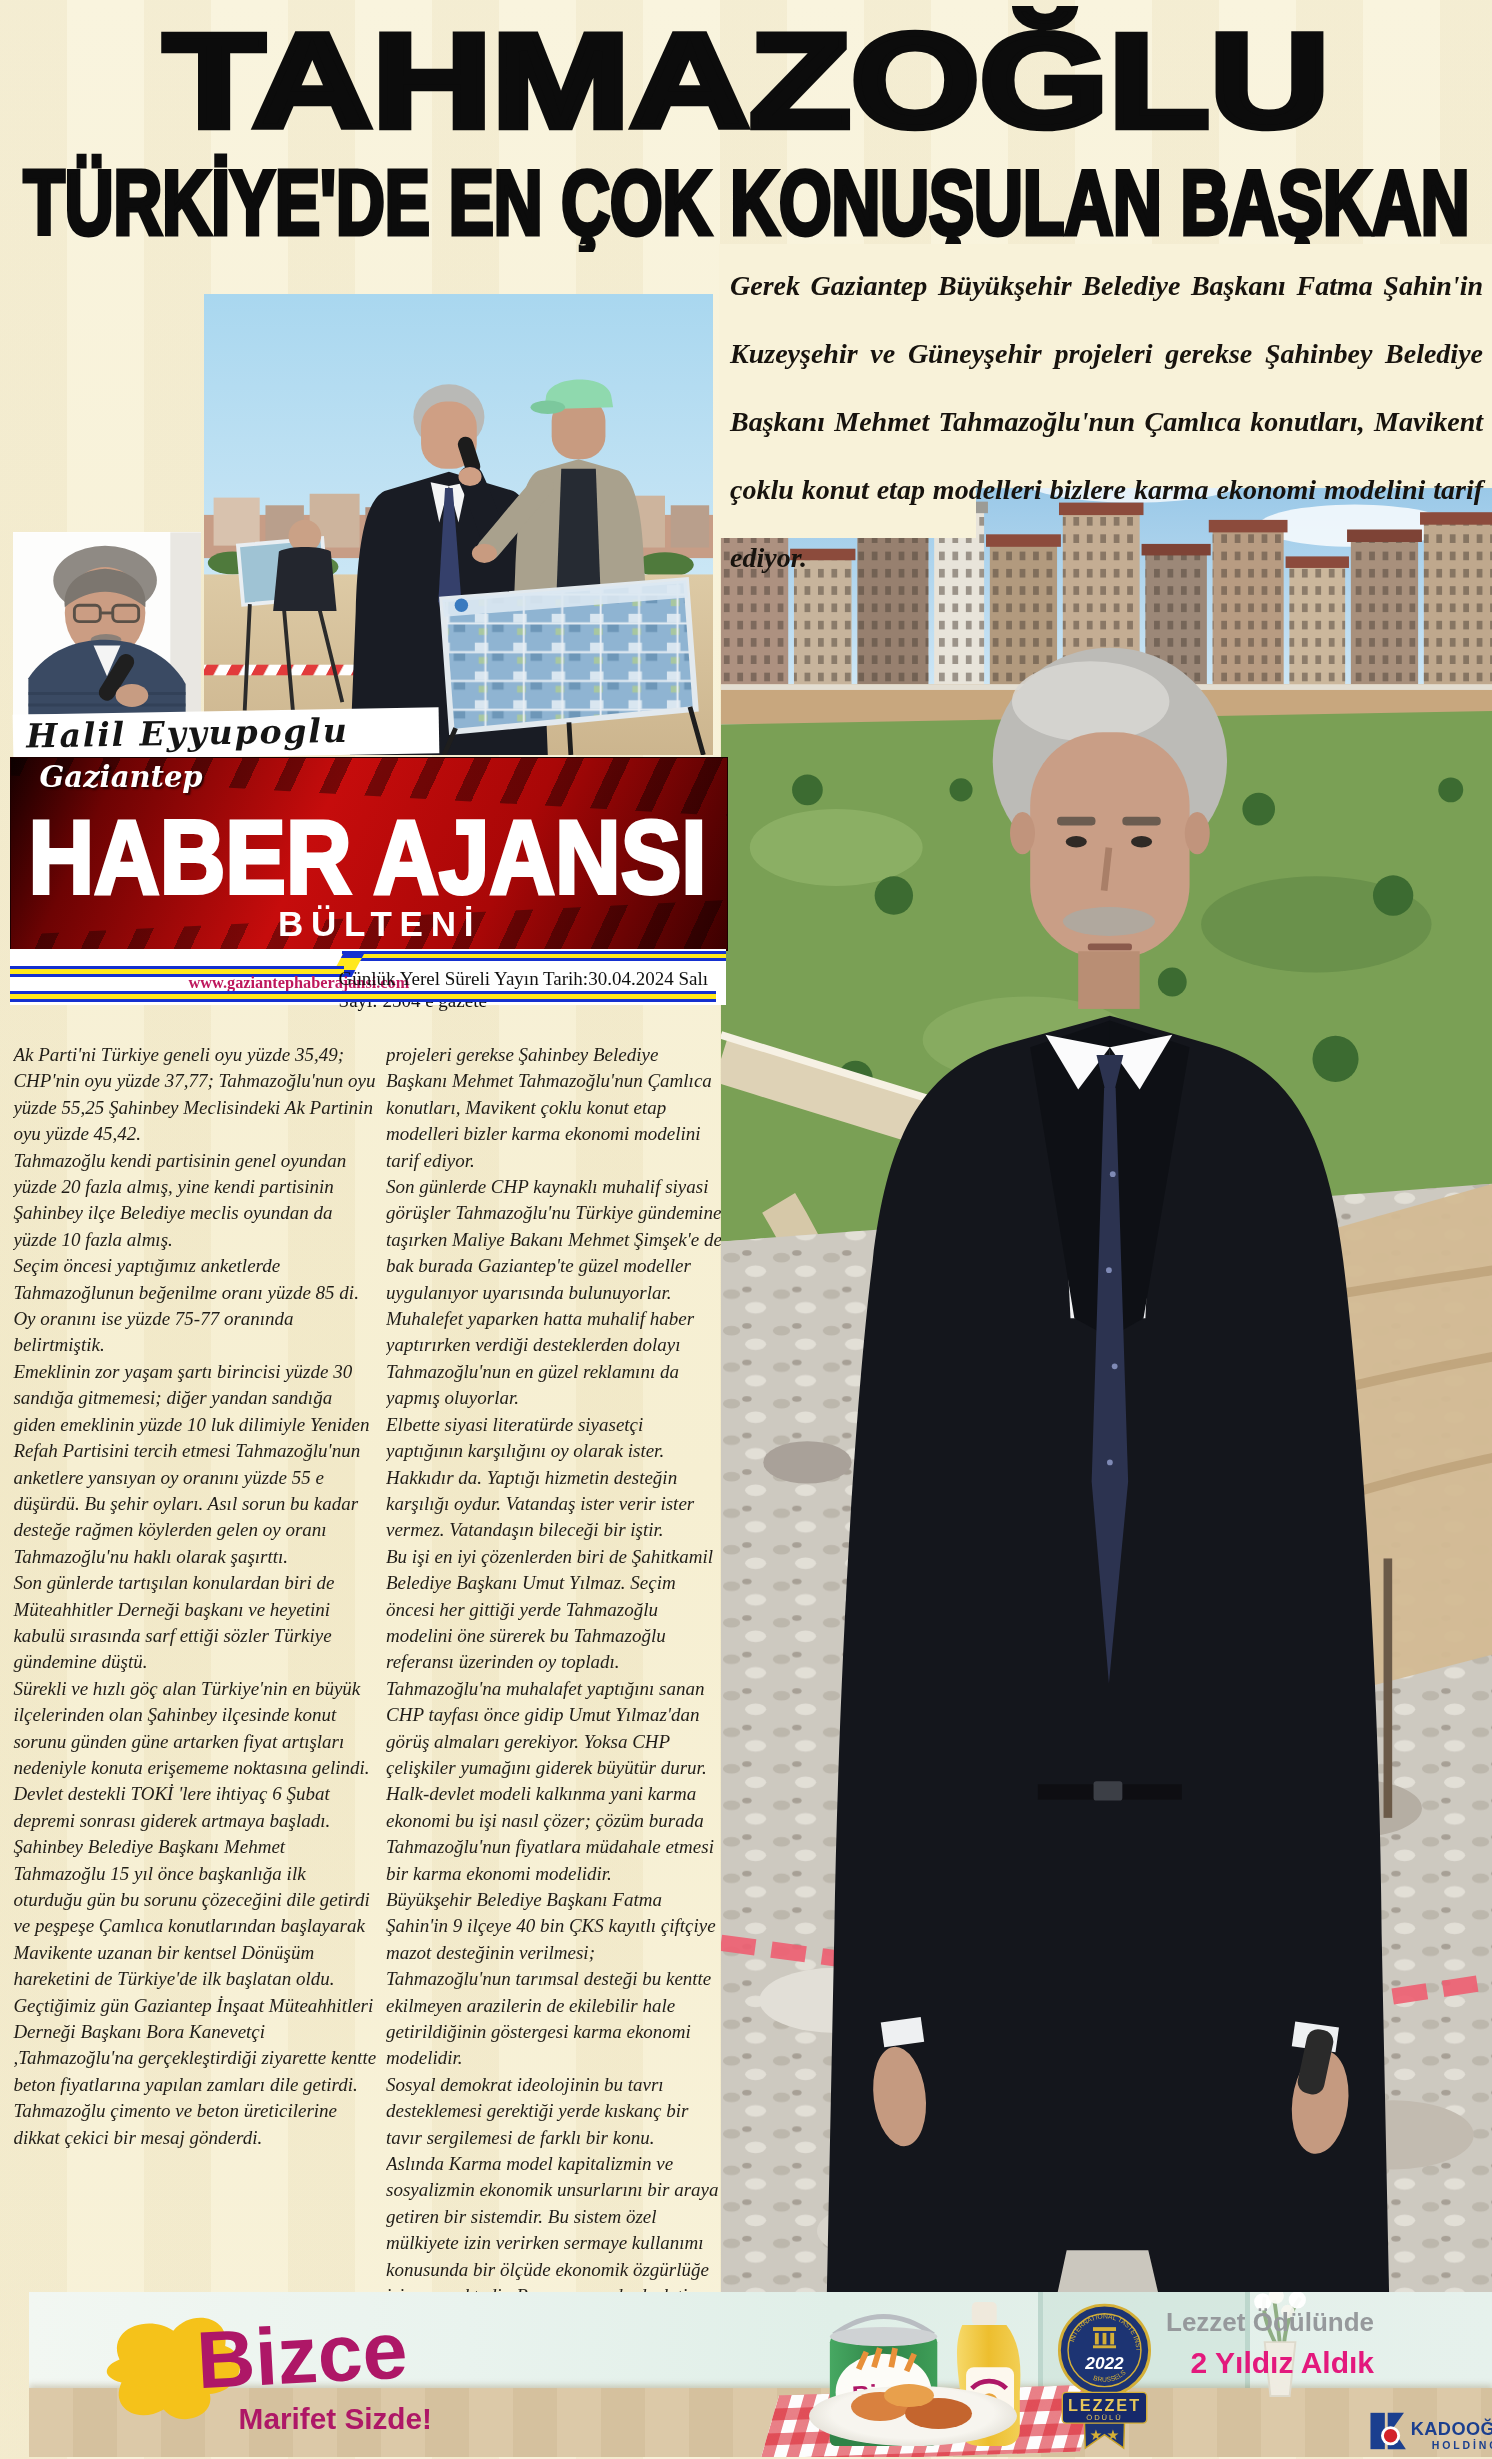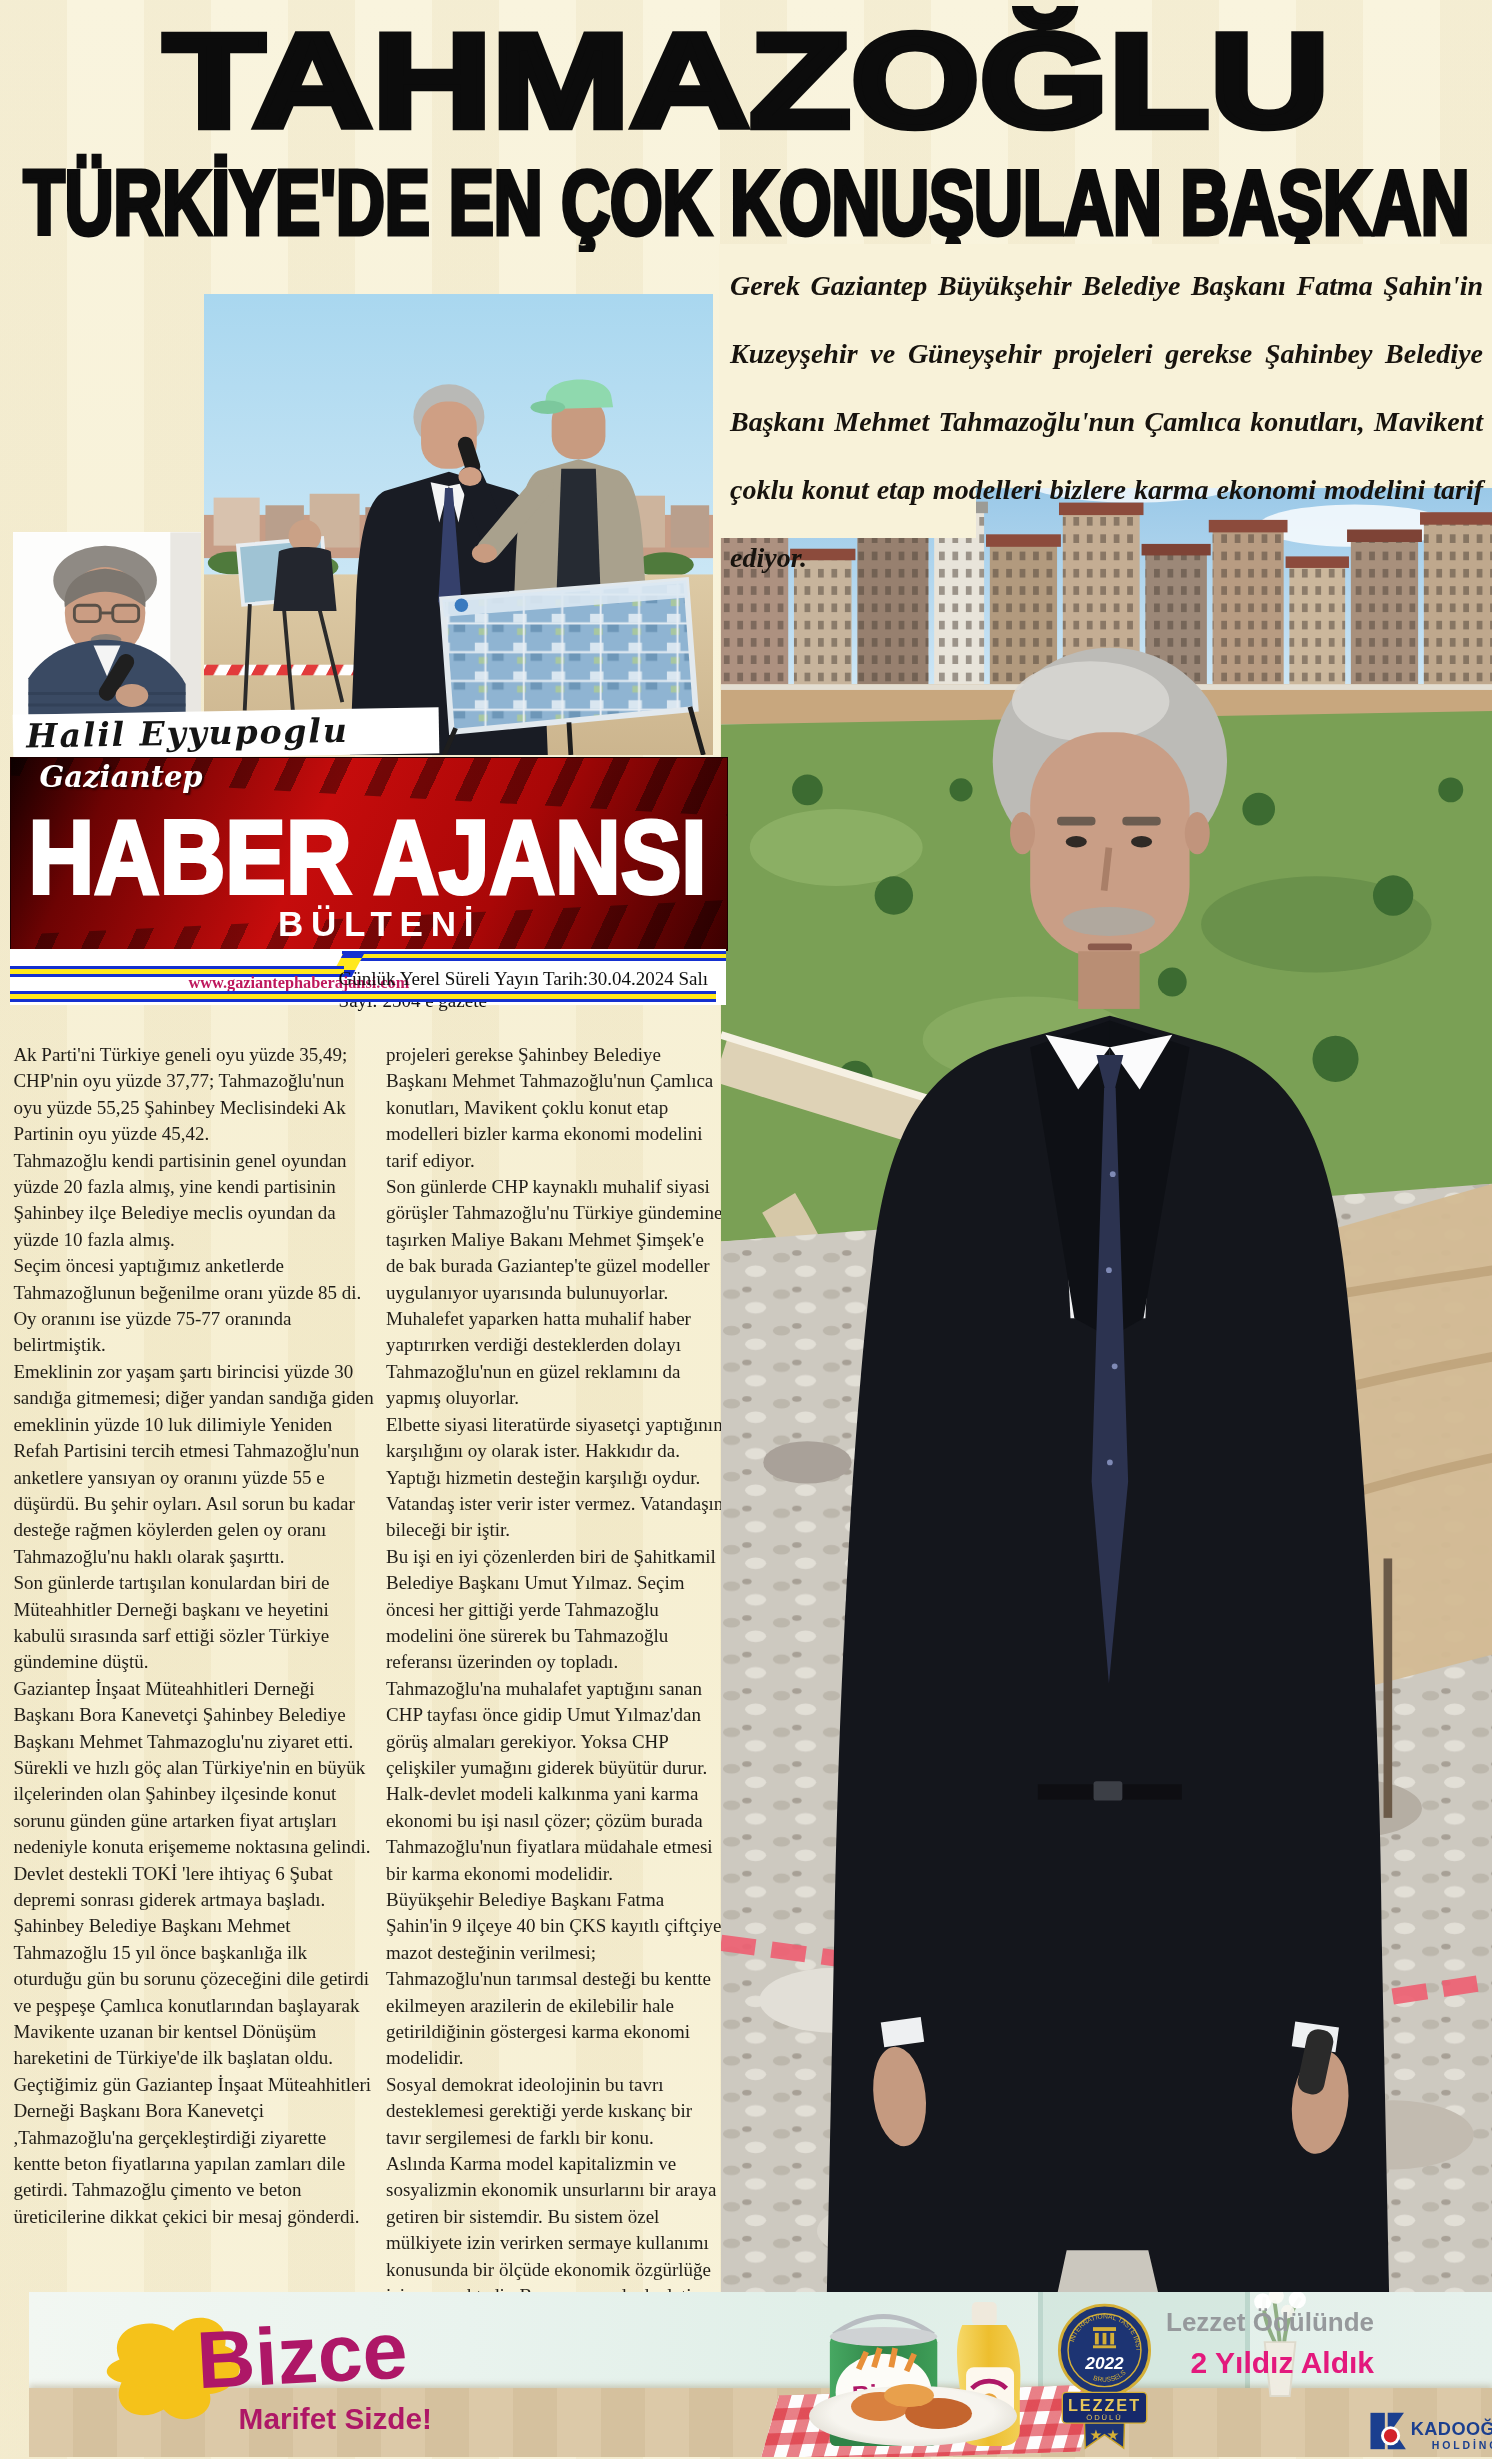--- a/index.html
+++ b/index.html
@@ -38,21 +38,21 @@
   .info-strip{position:absolute;left:9.6px;top:949px;width:716px;height:56px;background:#fff;z-index:3;}
   .bar{position:absolute;background:linear-gradient(180deg,#1430d0 0 26%,#ffe81c 26% 74%,#1430d0 74% 100%);}
   .bar-top{left:332px;right:0;top:1.9px;height:10.6px;}
   .bar-diag{left:321px;top:1.9px;width:35px;height:26px;clip-path:polygon(40% 0,100% 0,60% 100%,0 100%);
             background:linear-gradient(180deg,#1430d0 0 26%,#ffe81c 26% 74%,#1430d0 74% 100%);position:absolute;}
   .bar-mid{left:0;top:17.3px;width:334px;height:10.6px;}
   .bar-bot{left:0;right:9.6px;bottom:2.9px;height:11.5px;}
   .website{position:absolute;left:179px;top:24px;font-weight:700;font-size:16.3px;color:#be185d;}
   .issue{position:absolute;left:329px;top:19px;font-size:19px;color:#111;}
   .col{position:absolute;top:1042px;height:1255px;overflow:hidden;font-size:19px;line-height:26.4px;color:#201d18;}
-  .col p{margin:0;}
+  .col p{margin:0;font-style:italic;}
   .col-left{left:13.4px;width:363px;}
   .col-mid{left:386px;width:338px;}
   .ad{position:absolute;left:29px;top:2292px;width:1464px;height:165px;z-index:4;overflow:hidden;
       background:linear-gradient(90deg,#f2f7f2 0%,#e9f3ee 30%,#e0efe8 55%,#e6f1ec 100%);}
   .ad-wood{position:absolute;left:0;right:0;bottom:0;height:69px;
       background:repeating-linear-gradient(90deg,#dcc9a8 0 44px,#d5c19e 44px 88px),#dac7a5;
       box-shadow:0 -2.9px 5.8px rgba(120,90,40,.25);}
   .ad-window{position:absolute;left:1009px;top:0;width:202px;height:100px;background:rgba(200,224,214,.5);
       border-left:5.8px solid rgba(170,200,190,.55);border-right:5.8px solid rgba(170,200,190,.55);}
   .award-text{position:absolute;left:1124px;top:15.4px;width:221px;text-align:right;z-index:3;
@@ -338,21 +338,20 @@
     <span class="issue">Günlük Yerel Süreli Yayın  Tarih:30.04.2024 Salı Sayı: 2504 e gazete</span>
     <div class="bar bar-bot"></div>
   </div>
 
   <div class="col col-left">
       <p>Ak Parti'ni Türkiye geneli oyu yüzde 35,49; CHP'nin oyu yüzde 37,77;  Tahmazoğlu'nun oyu yüzde 55,25 Şahinbey Meclisindeki Ak Partinin oyu yüzde 45,42.</p>
       <p>Tahmazoğlu kendi partisinin genel oyundan yüzde 20 fazla almış, yine kendi partisinin Şahinbey ilçe Belediye meclis oyundan da yüzde 10 fazla almış.</p>
       <p>Seçim öncesi yaptığımız anketlerde Tahmazoğlunun beğenilme oranı yüzde 85 di. Oy oranını ise yüzde 75-77 oranında belirtmiştik.</p>
       <p>Emeklinin zor yaşam şartı birincisi yüzde 30 sandığa gitmemesi; diğer yandan sandığa giden emeklinin yüzde 10 luk dilimiyle Yeniden Refah Partisini tercih etmesi Tahmazoğlu'nun anketlere yansıyan oy oranını yüzde 55 e düşürdü. Bu şehir oyları. Asıl sorun bu kadar desteğe rağmen köylerden gelen oy oranı Tahmazoğlu'nu haklı olarak şaşırttı.</p>
       <p>Son günlerde tartışılan konulardan biri de Müteahhitler Derneği başkanı ve heyetini kabulü sırasında sarf ettiği sözler Türkiye gündemine düştü.</p>
-      <p>Gaziantep İnşaat Müteahhitleri Derneği Başkanı Bora Kanevetçi  Şahinbey Belediye Başkanı Mehmet Tahmazoglu'nu ziyaret etti.</p>
       <p>Sürekli ve hızlı göç alan Türkiye'nin en büyük ilçelerinden olan Şahinbey ilçesinde konut sorunu günden güne artarken fiyat artışları nedeniyle konuta erişememe noktasına gelindi.</p>
       <p>Devlet destekli TOKİ 'lere ihtiyaç 6 Şubat depremi sonrası giderek artmaya başladı.</p>
       <p>Şahinbey Belediye Başkanı Mehmet Tahmazoğlu 15 yıl önce başkanlığa  ilk oturduğu gün bu sorunu çözeceğini dile getirdi ve peşpeşe Çamlıca konutlarından başlayarak Mavikente uzanan bir kentsel Dönüşüm hareketini de Türkiye'de ilk başlatan oldu.</p>
       <p>Geçtiğimiz gün Gaziantep İnşaat Müteahhitleri Derneği Başkanı Bora Kanevetçi ,Tahmazoğlu'na gerçekleştirdiği ziyarette kentte beton fiyatlarına yapılan zamları dile getirdi. Tahmazoğlu çimento ve beton üreticilerine dikkat çekici bir mesaj gönderdi.</p>
     </div>
   <div class="col col-mid">
       <p>projeleri gerekse Şahinbey Belediye Başkanı Mehmet Tahmazoğlu'nun Çamlıca konutları, Mavikent çoklu konut etap modelleri bizler karma ekonomi modelini tarif ediyor.</p>
       <p>Son günlerde CHP kaynaklı muhalif siyasi görüşler Tahmazoğlu'nu Türkiye gündemine taşırken Maliye Bakanı Mehmet Şimşek'e de bak burada Gaziantep'te güzel modeller uygulanıyor uyarısında bulunuyorlar.</p>
       <p>Muhalefet yaparken hatta muhalif haber yaptırırken verdiği desteklerden dolayı Tahmazoğlu'nun en güzel reklamını da yapmış oluyorlar.</p>
       <p>Elbette siyasi literatürde siyasetçi yaptığının karşılığını oy olarak ister. Hakkıdır da. Yaptığı hizmetin desteğin karşılığı oydur. Vatandaş ister verir ister vermez. Vatandaşın bileceği bir iştir.</p>

